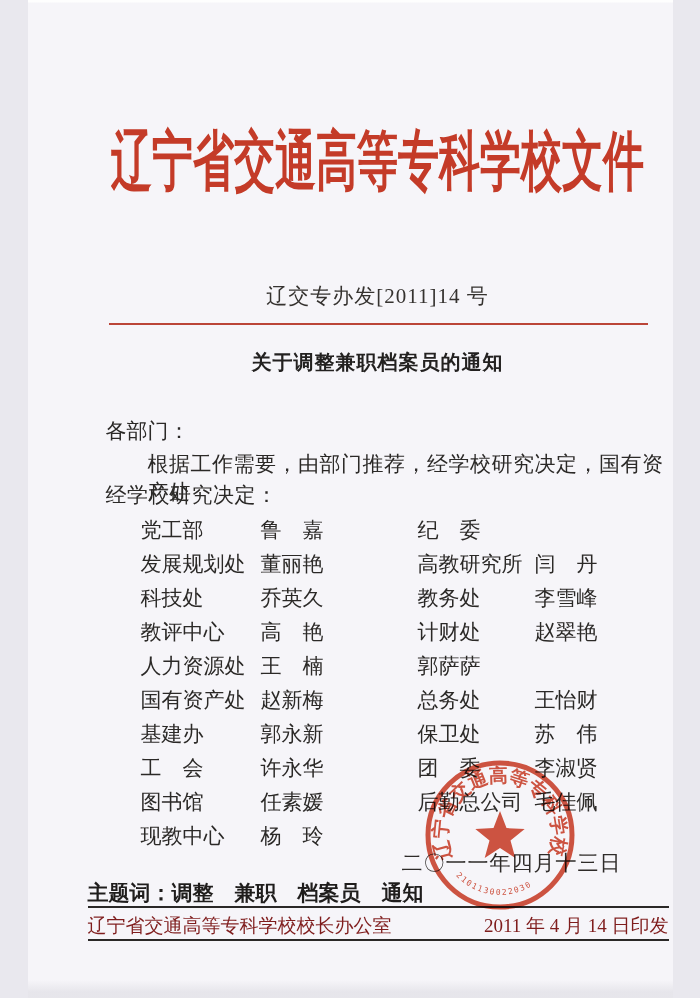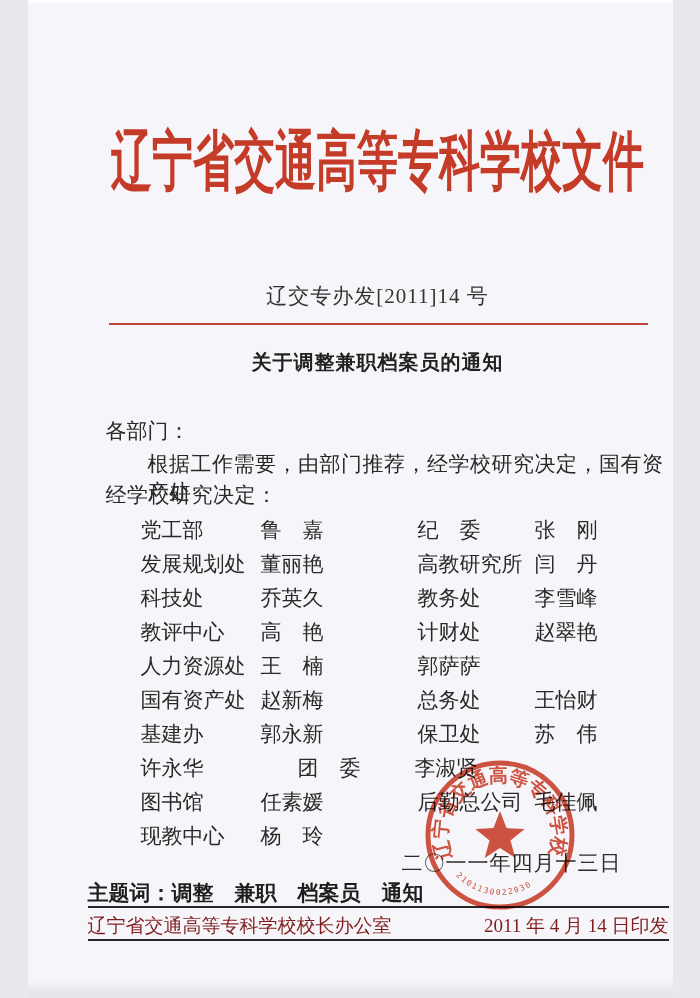--- a/index.html
+++ b/index.html
@@ -106,21 +106,20 @@
 
   <div class="salutation">各部门：</div>
   <div class="body-line1">根据工作需要，由部门推荐，经学校研究决定，国有资产处</div>
   <div class="body-line2">经学校研究决定：</div>
 
   <div class="assignments">
     <div class="arow">
       <span class="c1">党工部</span>
       <span class="c2">鲁　嘉</span>
       <span class="c3">纪　委</span>
-      <span class="c4">张　刚</span>
     </div>
     <div class="arow">
       <span class="c1">发展规划处</span>
       <span class="c2">董丽艳</span>
       <span class="c3">高教研究所</span>
       <span class="c4">闫　丹</span>
     </div>
     <div class="arow">
       <span class="c1">科技处</span>
       <span class="c2">乔英久</span>
@@ -144,20 +143,21 @@
       <span class="c3">总务处</span>
       <span class="c4">王怡财</span>
     </div>
     <div class="arow">
       <span class="c1">基建办</span>
       <span class="c2">郭永新</span>
       <span class="c3">保卫处</span>
       <span class="c4">苏　伟</span>
     </div>
     <div class="arow">
+      <span class="c1">工　会</span>
       <span class="c2">许永华</span>
       <span class="c3">团　委</span>
       <span class="c4">李淑贤</span>
     </div>
     <div class="arow">
       <span class="c1">图书馆</span>
       <span class="c2">任素媛</span>
       <span class="c3">后勤总公司</span>
       <span class="c4">毛佳佩</span>
     </div>

